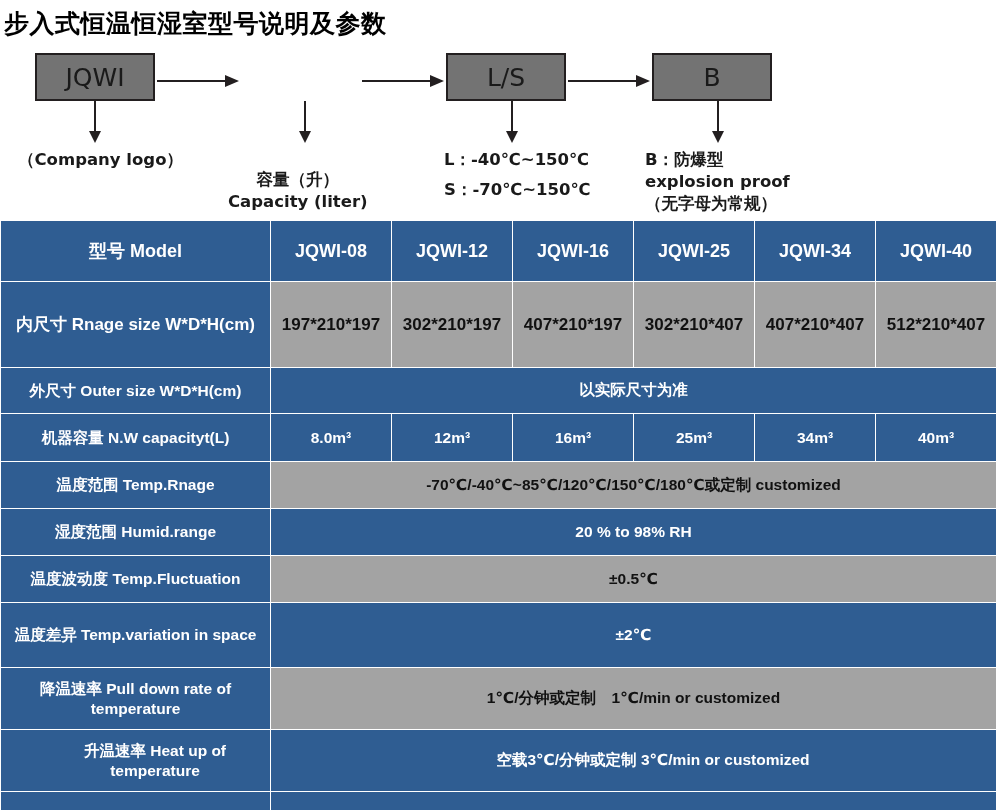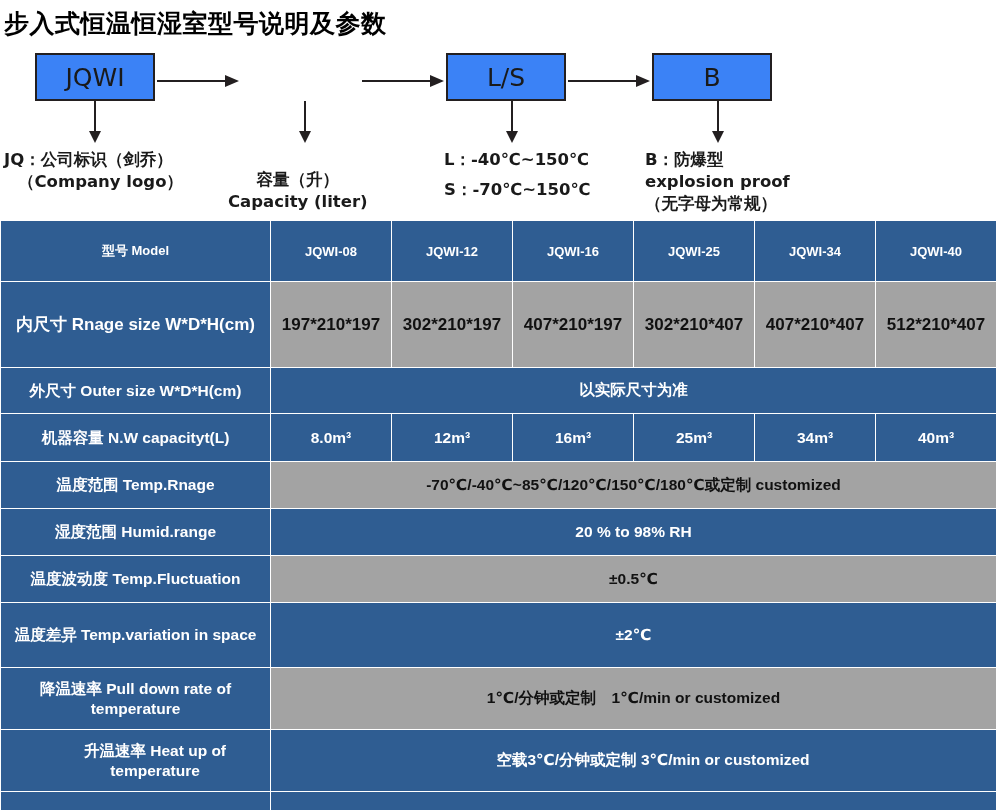--- a/index.html
+++ b/index.html
@@ -22,21 +22,21 @@
     white-space: nowrap;
   }
 
   
   .diagram { position: absolute; left: 0; top: 45px; width: 996px; height: 175px; }
 
   .node {
     position: absolute;
     height: 48px;
     border: 2px solid #231f20;
-    background: #3b82f6;
+    background: #737373;
     display: flex;
     align-items: center;
     justify-content: center;
     font-size: 25px;
     color: #1a1a1a;
     font-family: "DejaVu Sans", sans-serif;
   }
   .node-jqwi { left: 35px; top: 8px;  width: 120px; }
   .node-08   { left: 240px; top: 8px; width: 120px; }
   .node-ls   { left: 446px; top: 8px; width: 120px; }
@@ -107,21 +107,21 @@
     vertical-align: middle;
     font-size: 15.5px;
     font-weight: bold;
     padding: 2px 3px;
   }
   .spec-table td.blue { background: #2f5d92; color: #ffffff; }
   .spec-table td.white { background: #a3a3a3; color: #111111; }
   .col-label { width: 270px; }
   .col-m { width: 121px; }
 
-  .r-head td { height: 61px; font-size: 13px; }
+  .r-head td { height: 61px; font-size: 18px; }
   .r-inner td { height: 86px; font-size: 17px; }
   .r-outer td { height: 46px; }
   .r-cap td   { height: 48px; }
   .r-temp td  { height: 47px; }
   .r-hum td   { height: 47px; }
   .r-fluc td  { height: 47px; }
   .r-var td   { height: 65px; }
   .r-pull td  { height: 62px; }
   .r-heat td  { height: 62px; padding-left: 42px; }
   .r-last td  { height: 30px; }
@@ -165,21 +165,20 @@
     <div class="v-arrow va3">
       <div class="shaft"></div>
       <div class="head"></div>
     </div>
     <div class="v-arrow va4">
       <div class="shaft"></div>
       <div class="head"></div>
     </div>
 
     <div class="caption cap1">
-      <div>JQ：公司标识（剑乔）</div>
       <div class="l2">（Company logo）</div>
     </div>
 
     <div class="caption cap2">
       <div>容量（升）</div>
       <div>Capacity (liter)</div>
     </div>
 
     <div class="caption cap3">
       <div>L：-40℃~150℃</div>

